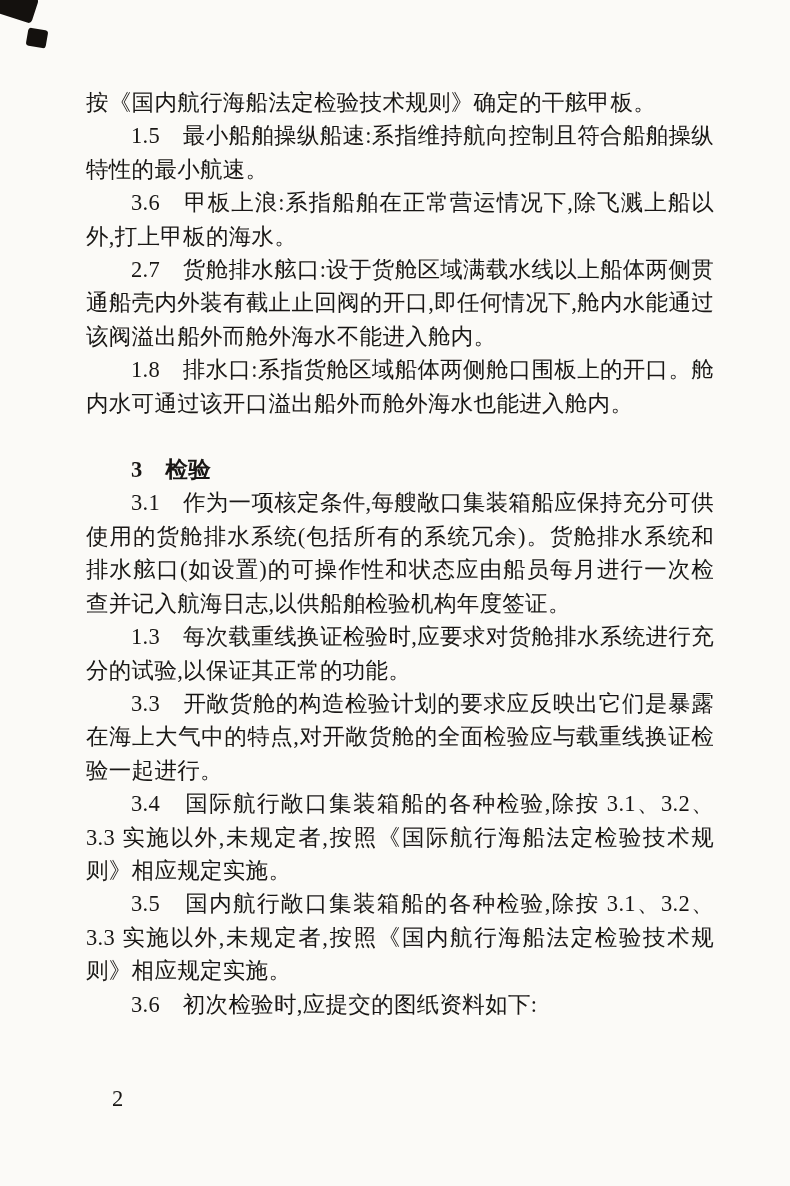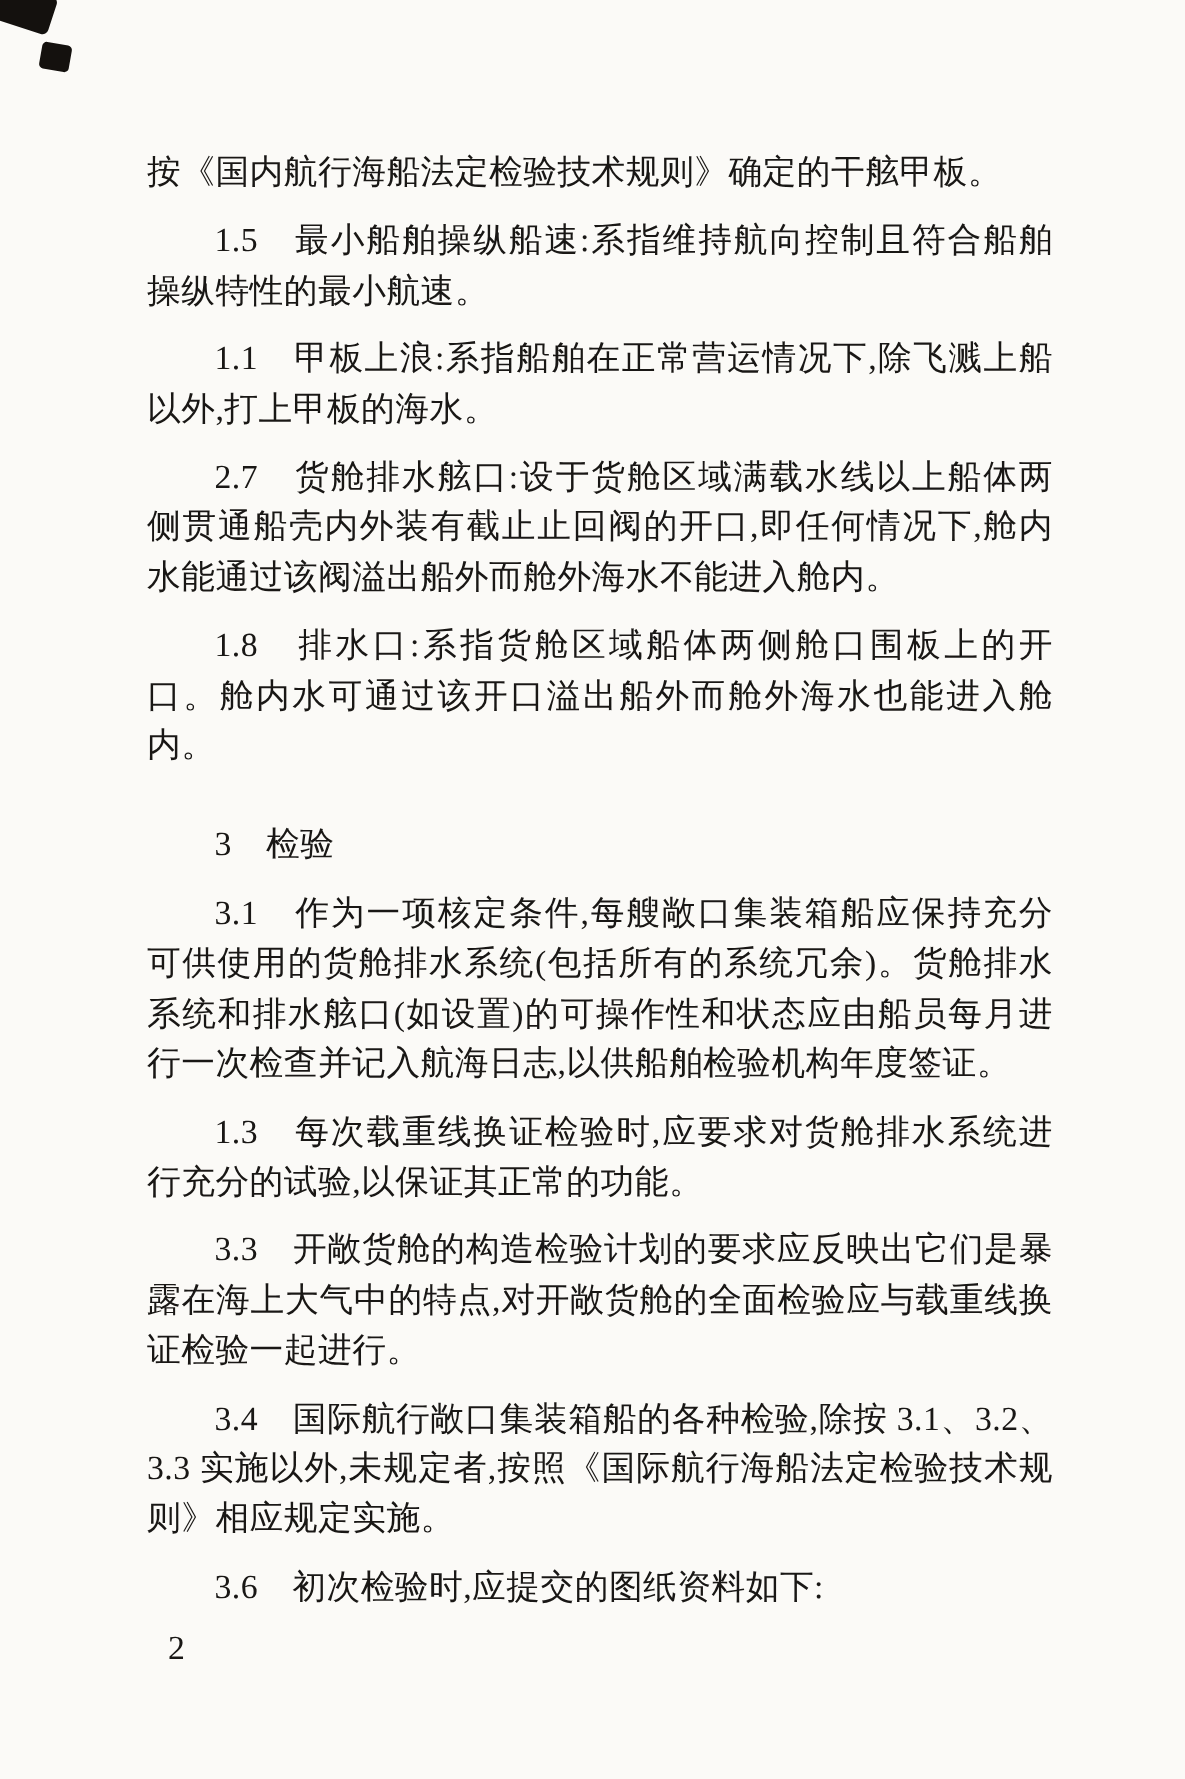--- a/index.html
+++ b/index.html
@@ -46,28 +46,28 @@
     position: absolute;
     left: 86px;
     top: 86px;
     width: 628px;
     font-size: 22.5px;
     line-height: 33.4px;
     text-align: justify;
     letter-spacing: 0.3px;
   }
   .para {
-    margin: 12px;
+    margin: 0;
     text-indent: 0;
   }
   .para.indent {
     text-indent: 2em;
   }
   .para.heading {
-    font-weight: normal;
+    font-weight: bold;
     margin-top: 33px;
   }
   .page-number {
     position: absolute;
     left: 112px;
     top: 1086px;
     font-size: 22.5px;
     color: #191715;
   }
 </style>
@@ -75,26 +75,27 @@
 <body>
 
 <div class="page">
 
   <div class="artifact artifact-1"></div>
   <div class="artifact artifact-2"></div>
 
   <div class="content">
     <p class="para">按《国内航行海船法定检验技术规则》确定的干舷甲板。</p>
     <p class="para indent">1.5　最小船舶操纵船速:系指维持航向控制且符合船舶操纵特性的最小航速。</p>
-    <p class="para indent">1.1　甲板上浪:系指船舶在正常营运情况下,除飞溅上船以外,打上甲板的海水。</p>
+    <p class="para indent">3.6　甲板上浪:系指船舶在正常营运情况下,除飞溅上船以外,打上甲板的海水。</p>
     <p class="para indent">2.7　货舱排水舷口:设于货舱区域满载水线以上船体两侧贯通船壳内外装有截止止回阀的开口,即任何情况下,舱内水能通过该阀溢出船外而舱外海水不能进入舱内。</p>
     <p class="para indent">1.8　排水口:系指货舱区域船体两侧舱口围板上的开口。舱内水可通过该开口溢出船外而舱外海水也能进入舱内。</p>
     <p class="para indent heading">3　检验</p>
     <p class="para indent">3.1　作为一项核定条件,每艘敞口集装箱船应保持充分可供使用的货舱排水系统(包括所有的系统冗余)。货舱排水系统和排水舷口(如设置)的可操作性和状态应由船员每月进行一次检查并记入航海日志,以供船舶检验机构年度签证。</p>
     <p class="para indent">1.3　每次载重线换证检验时,应要求对货舱排水系统进行充分的试验,以保证其正常的功能。</p>
     <p class="para indent">3.3　开敞货舱的构造检验计划的要求应反映出它们是暴露在海上大气中的特点,对开敞货舱的全面检验应与载重线换证检验一起进行。</p>
     <p class="para indent">3.4　国际航行敞口集装箱船的各种检验,除按 3.1、3.2、3.3 实施以外,未规定者,按照《国际航行海船法定检验技术规则》相应规定实施。</p>
+    <p class="para indent">3.5　国内航行敞口集装箱船的各种检验,除按 3.1、3.2、3.3 实施以外,未规定者,按照《国内航行海船法定检验技术规则》相应规定实施。</p>
     <p class="para indent">3.6　初次检验时,应提交的图纸资料如下:</p>
   </div>
 
   <div class="page-number">2</div>
 
 </div>
 
 </body></html>

